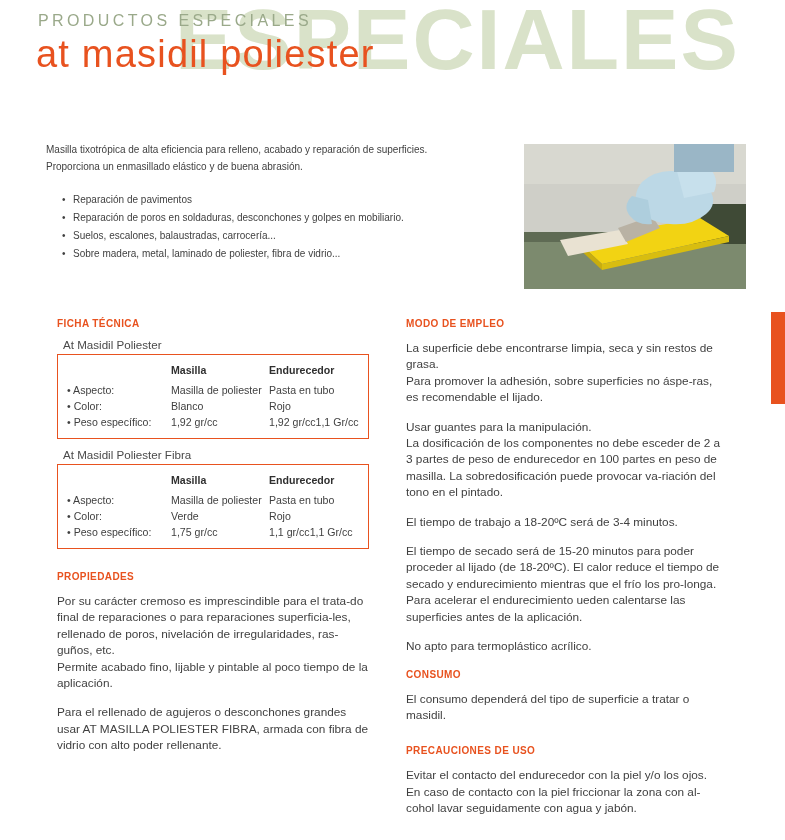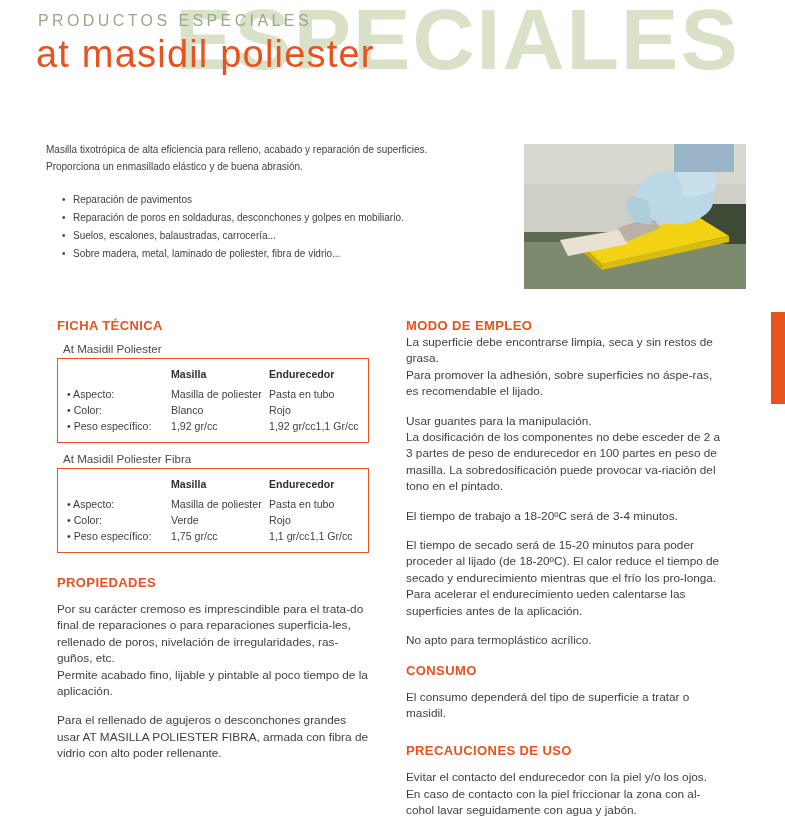--- a/index.html
+++ b/index.html
@@ -114,21 +114,21 @@
     right: 0;
     top: 312px;
     width: 14px;
     height: 92px;
     background: #e8521f;
   }
 
   
   .sec-head {
     color: #e8521f;
-    font-size: 13px;
+    font-size: 10px;
     font-weight: bold;
     letter-spacing: 0.4px;
   }
 
   
   .col-left {
     position: absolute;
     left: 57px;
     top: 318px;
     width: 312px;
@@ -299,21 +299,21 @@
       <span>Por su carácter cremoso es imprescindible para el trata-do final de reparaciones o para reparaciones superficia-les, rellenado de poros, nivelación de irregularidades, ras-guños, etc.</span><br>
       <span>Permite acabado fino, lijable y pintable al poco tiempo de la aplicación.</span>
     </p>
     <p>Para el rellenado de agujeros o desconchones grandes usar AT MASILLA POLIESTER FIBRA, armada con fibra de vidrio con alto poder rellenante.</p>
   </div>
 </div>
 
 <div class="col-right">
 
   <div class="sec-head">MODO DE EMPLEO</div>
-  <div class="body-text" style="margin-top:1px;">
+  <div class="body-text" style="margin-top:11px;">
     <p>
       <span>La superficie debe encontrarse limpia, seca y sin restos de grasa.</span><br>
       <span>Para promover la adhesión, sobre superficies no áspe-ras, es recomendable el lijado.</span>
     </p>
     <p>
       <span>Usar guantes para la manipulación.</span><br>
       <span>La dosificación de los componentes no debe esceder de 2 a 3 partes de peso de endurecedor en 100 partes en peso de masilla. La sobredosificación puede provocar va-riación del tono en el pintado.</span>
     </p>
     <p>El tiempo de trabajo a 18-20ºC será de 3-4 minutos.</p>
     <p>El tiempo de secado será de 15-20 minutos para poder proceder al lijado (de 18-20ºC). El calor reduce el tiempo de secado y endurecimiento mientras que el frío los pro-longa. Para acelerar el endurecimiento ueden calentarse las superficies antes de la aplicación.</p>

